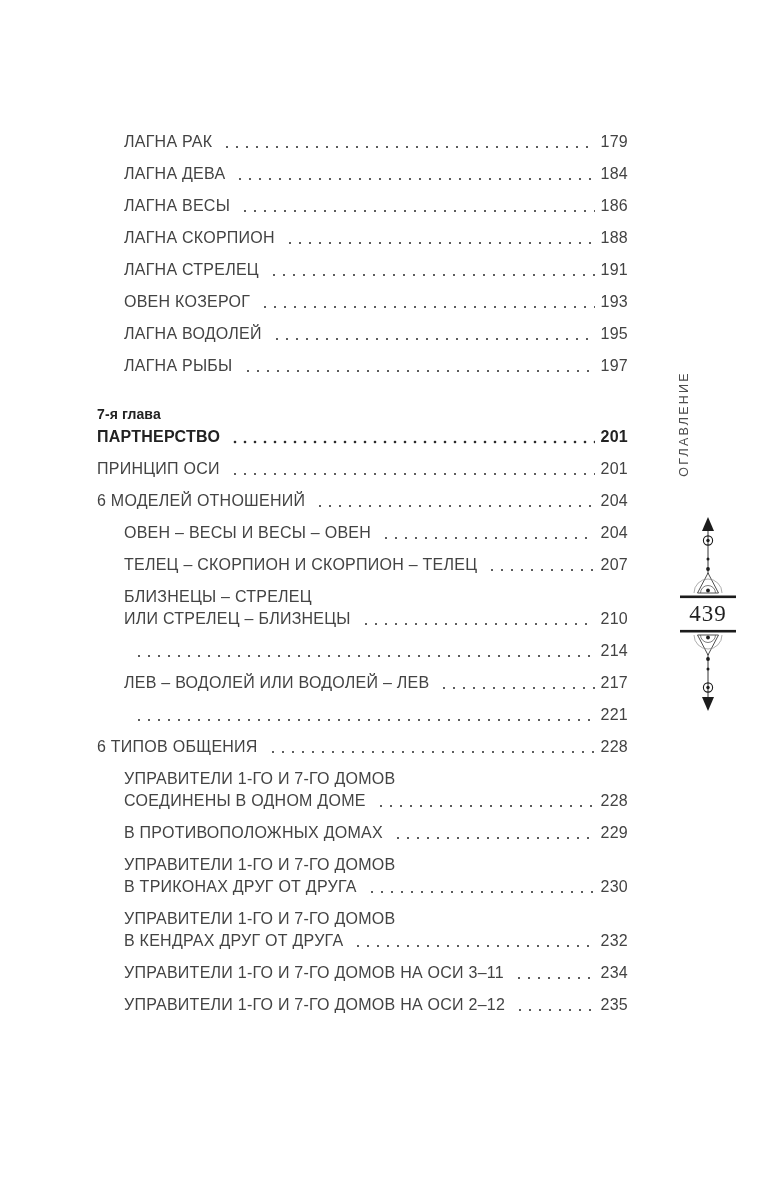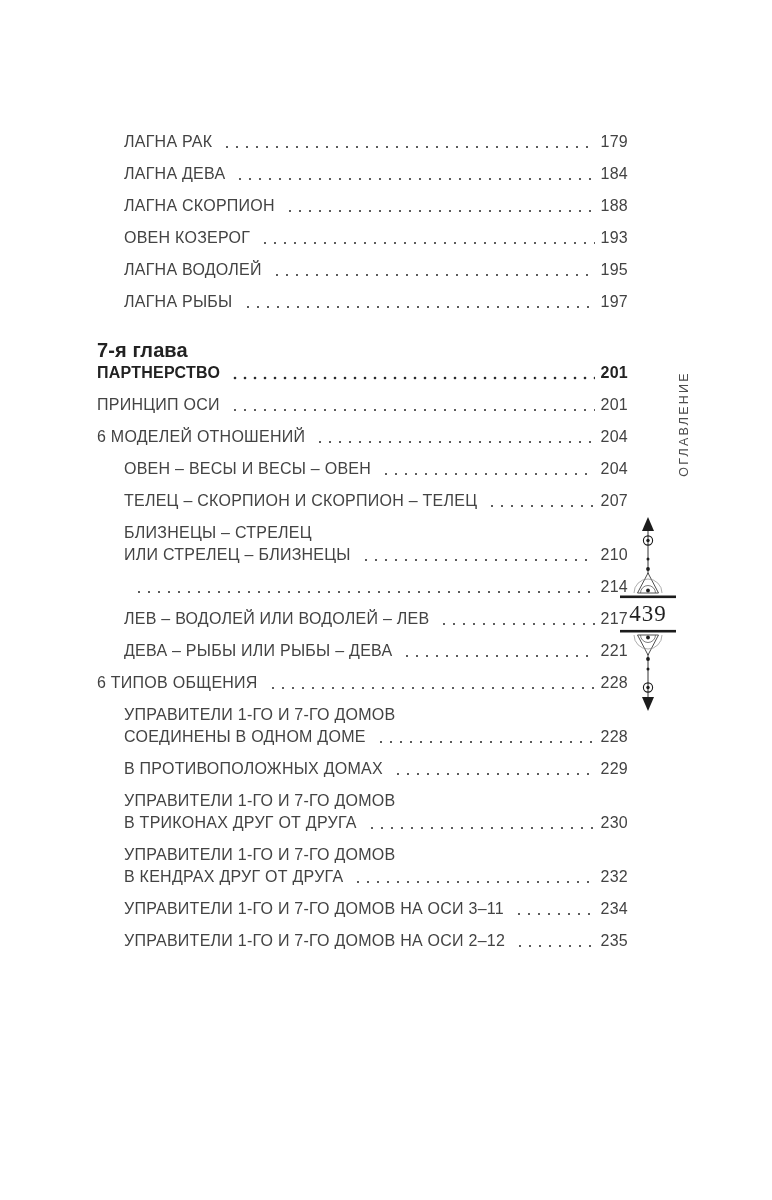--- a/index.html
+++ b/index.html
@@ -22,21 +22,21 @@
     line-height: 22px;
   }
   .row { margin-bottom: 10px; }
   .row.sub { padding-left: 27px; }
   .row .lastline { display: flex; align-items: baseline; }
   .row .label { white-space: nowrap; }
 
   .row.kicker {
     margin: 26px 0 1px 0;
     font-weight: bold;
-    font-size: 20px;
+    font-size: 14px;
     color: #222;
     letter-spacing: 0.1px;
   }
   .row.chapter { font-weight: bold; color: #222; }
   .row.chapter .pg { color: #222; font-weight: bold; }
   .row.chapter .leader {
     background-image: radial-gradient(circle, #2a2a2a 1.25px, transparent 1.65px);
   }
 
   .leader {
@@ -60,21 +60,21 @@
     position: absolute;
     left: 684px; top: 424px;
     transform: translate(-50%, -50%) rotate(-90deg);
     white-space: nowrap;
     font-size: 12.5px;
     letter-spacing: 2.2px;
     color: #4c4c4c;
   }
   .folio {
     position: absolute;
-    left: 620px; top: 517px;
+    left: 680px; top: 517px;
     width: 56px;
     text-align: center;
   }
   .folio svg { display: block; margin: 0 auto; }
   .folio svg.flip { transform: scaleY(-1); }
   .folio-num {
     font-family: "Liberation Serif", serif;
     font-size: 23px;
     color: #1f1f1f;
     letter-spacing: 1px;
@@ -97,27 +97,41 @@
       </div>
       <div class="row sub">
         <div class="lastline">
           <span class="label">ЛАГНА ДЕВА</span>
           <span class="leader"></span>
           <span class="pg">184</span>
         </div>
       </div>
       <div class="row sub">
         <div class="lastline">
+          <span class="label">ЛАГНА ВЕСЫ</span>
+          <span class="leader"></span>
+          <span class="pg">186</span>
+        </div>
+      </div>
+      <div class="row sub">
+        <div class="lastline">
           <span class="label">ЛАГНА СКОРПИОН</span>
           <span class="leader"></span>
           <span class="pg">188</span>
         </div>
       </div>
       <div class="row sub">
         <div class="lastline">
+          <span class="label">ЛАГНА СТРЕЛЕЦ</span>
+          <span class="leader"></span>
+          <span class="pg">191</span>
+        </div>
+      </div>
+      <div class="row sub">
+        <div class="lastline">
           <span class="label">ОВЕН КОЗЕРОГ</span>
           <span class="leader"></span>
           <span class="pg">193</span>
         </div>
       </div>
       <div class="row sub">
         <div class="lastline">
           <span class="label">ЛАГНА ВОДОЛЕЙ</span>
           <span class="leader"></span>
           <span class="pg">195</span>
@@ -186,21 +200,20 @@
       </div>
       <div class="row sub">
         <div class="lastline">
           <span class="label">ЛЕВ – ВОДОЛЕЙ ИЛИ ВОДОЛЕЙ – ЛЕВ</span>
           <span class="leader"></span>
           <span class="pg">217</span>
         </div>
       </div>
       <div class="row sub">
         <div class="lastline">
-          <span class="label">ДЕВА – РЫБЫ ИЛИ РЫБЫ – ДЕВА</span>
           <span class="leader"></span>
           <span class="pg">221</span>
         </div>
       </div>
       <div class="row top">
         <div class="lastline">
           <span class="label">6 ТИПОВ ОБЩЕНИЯ</span>
           <span class="leader"></span>
           <span class="pg">228</span>
         </div>

